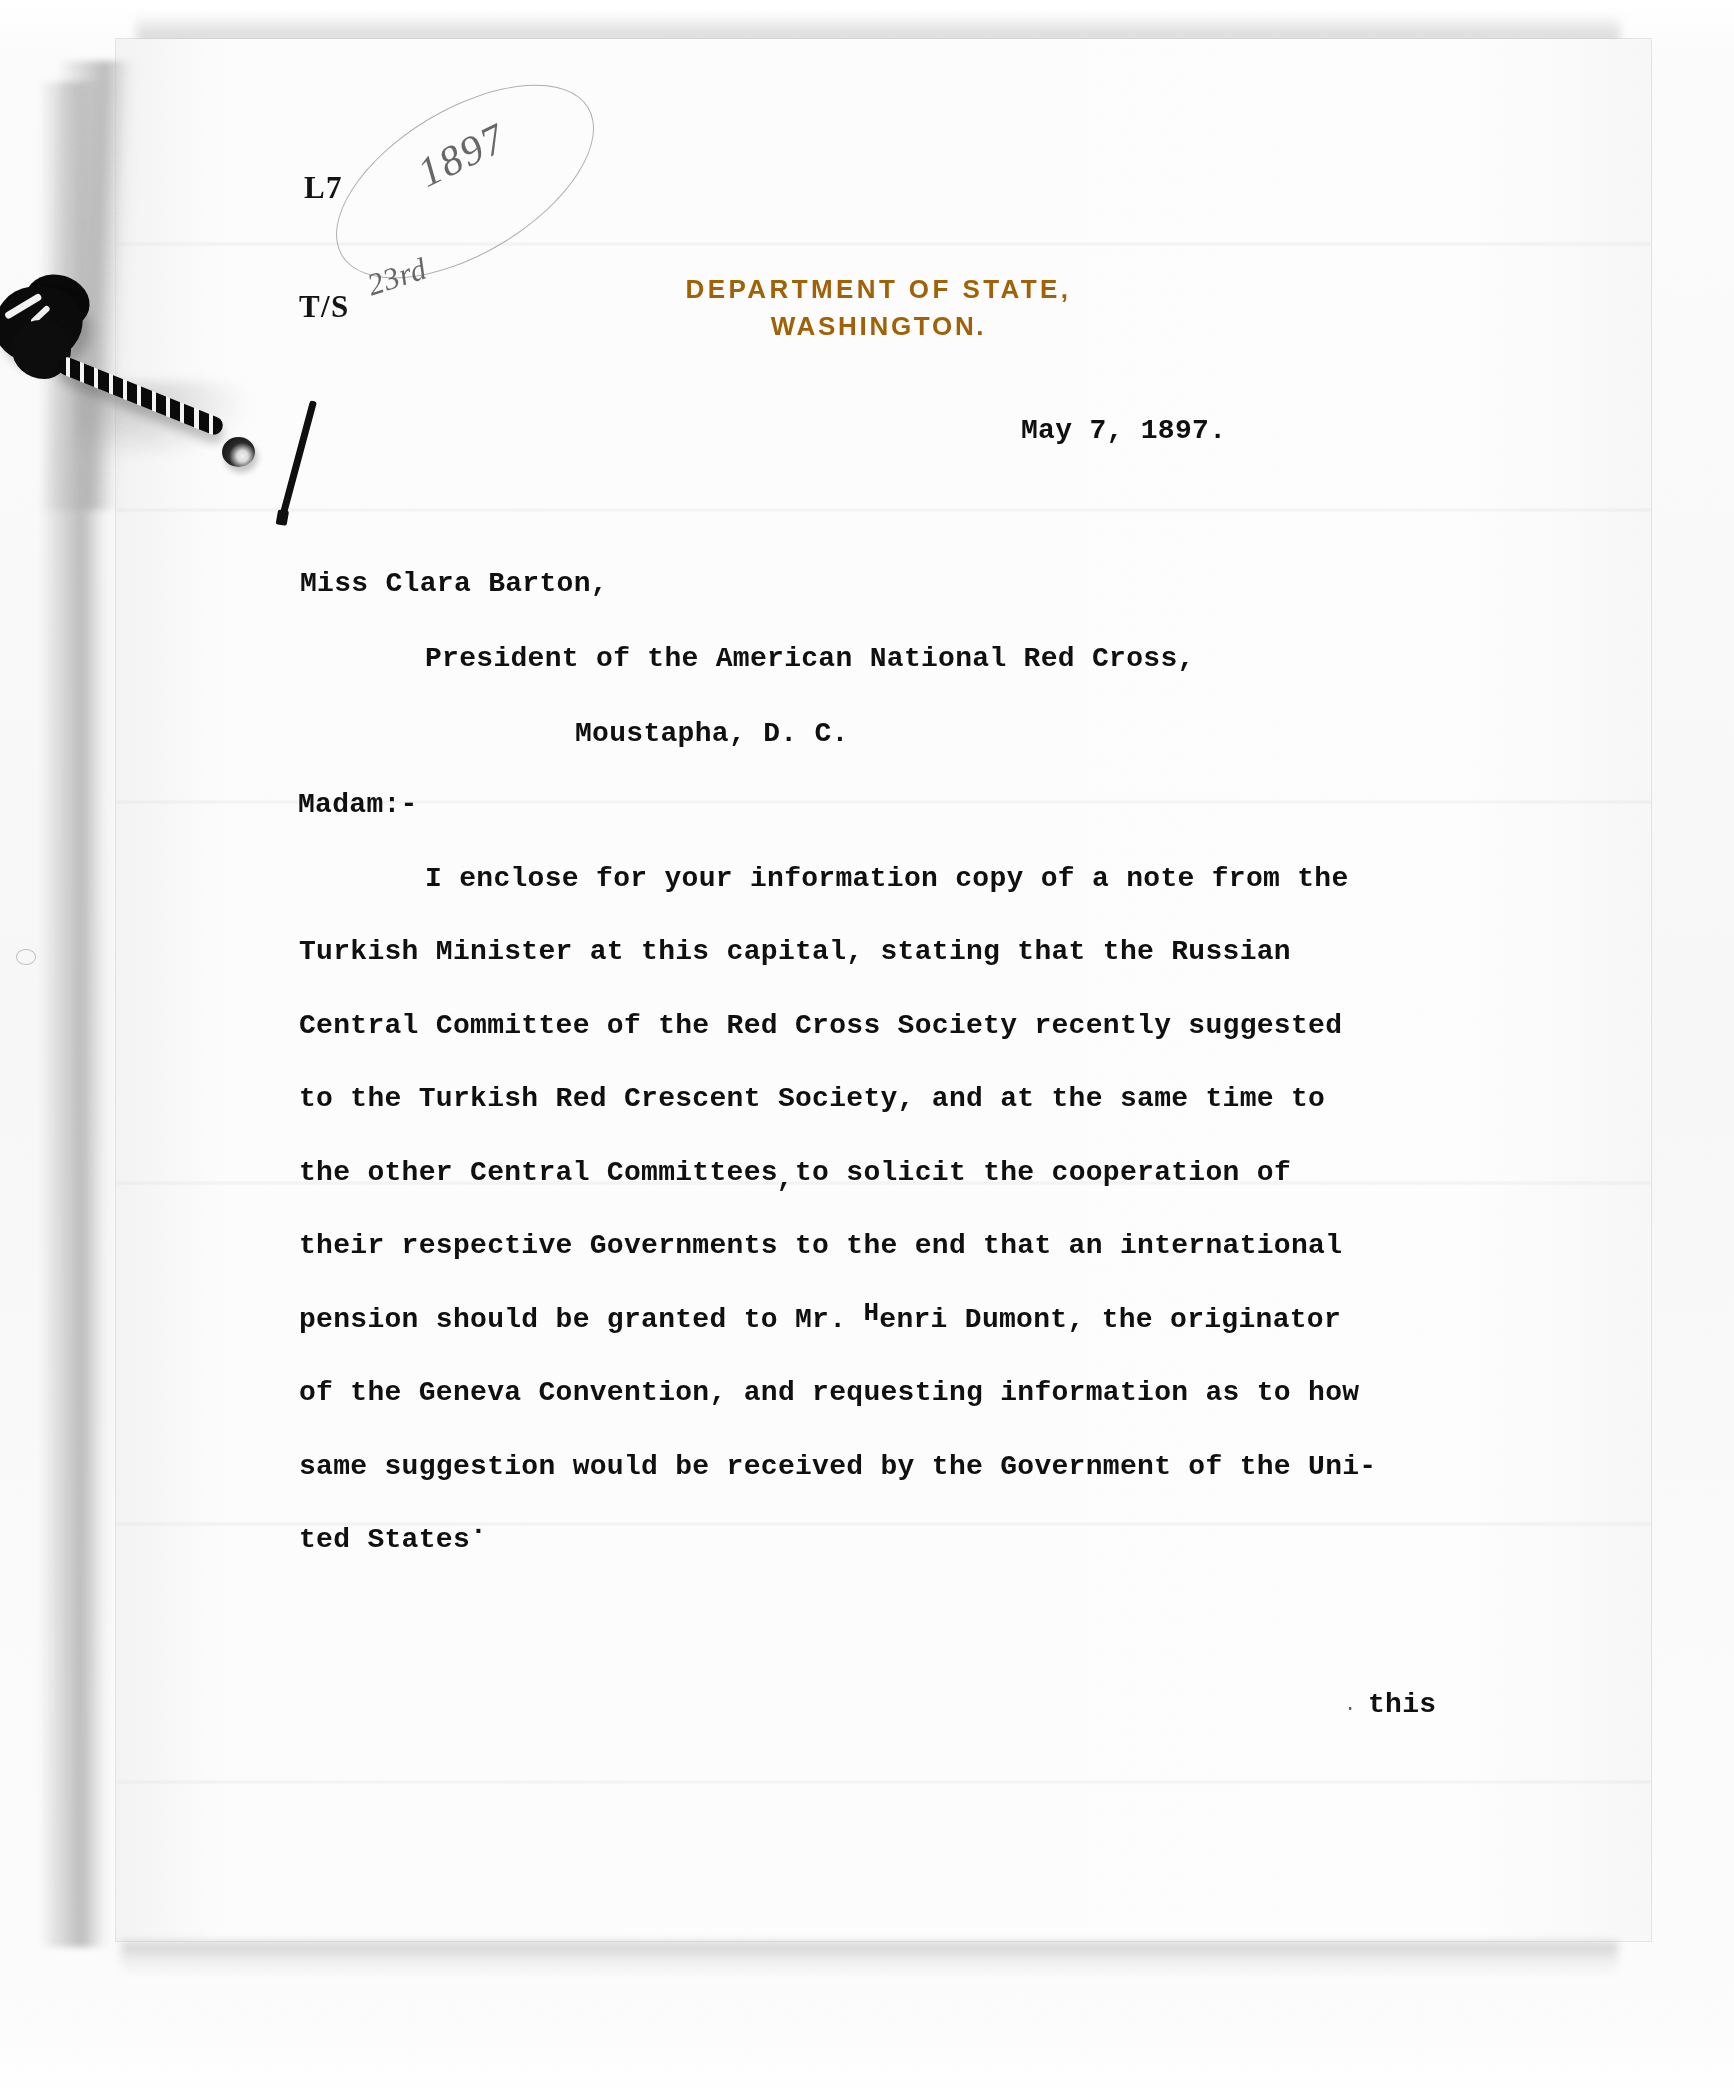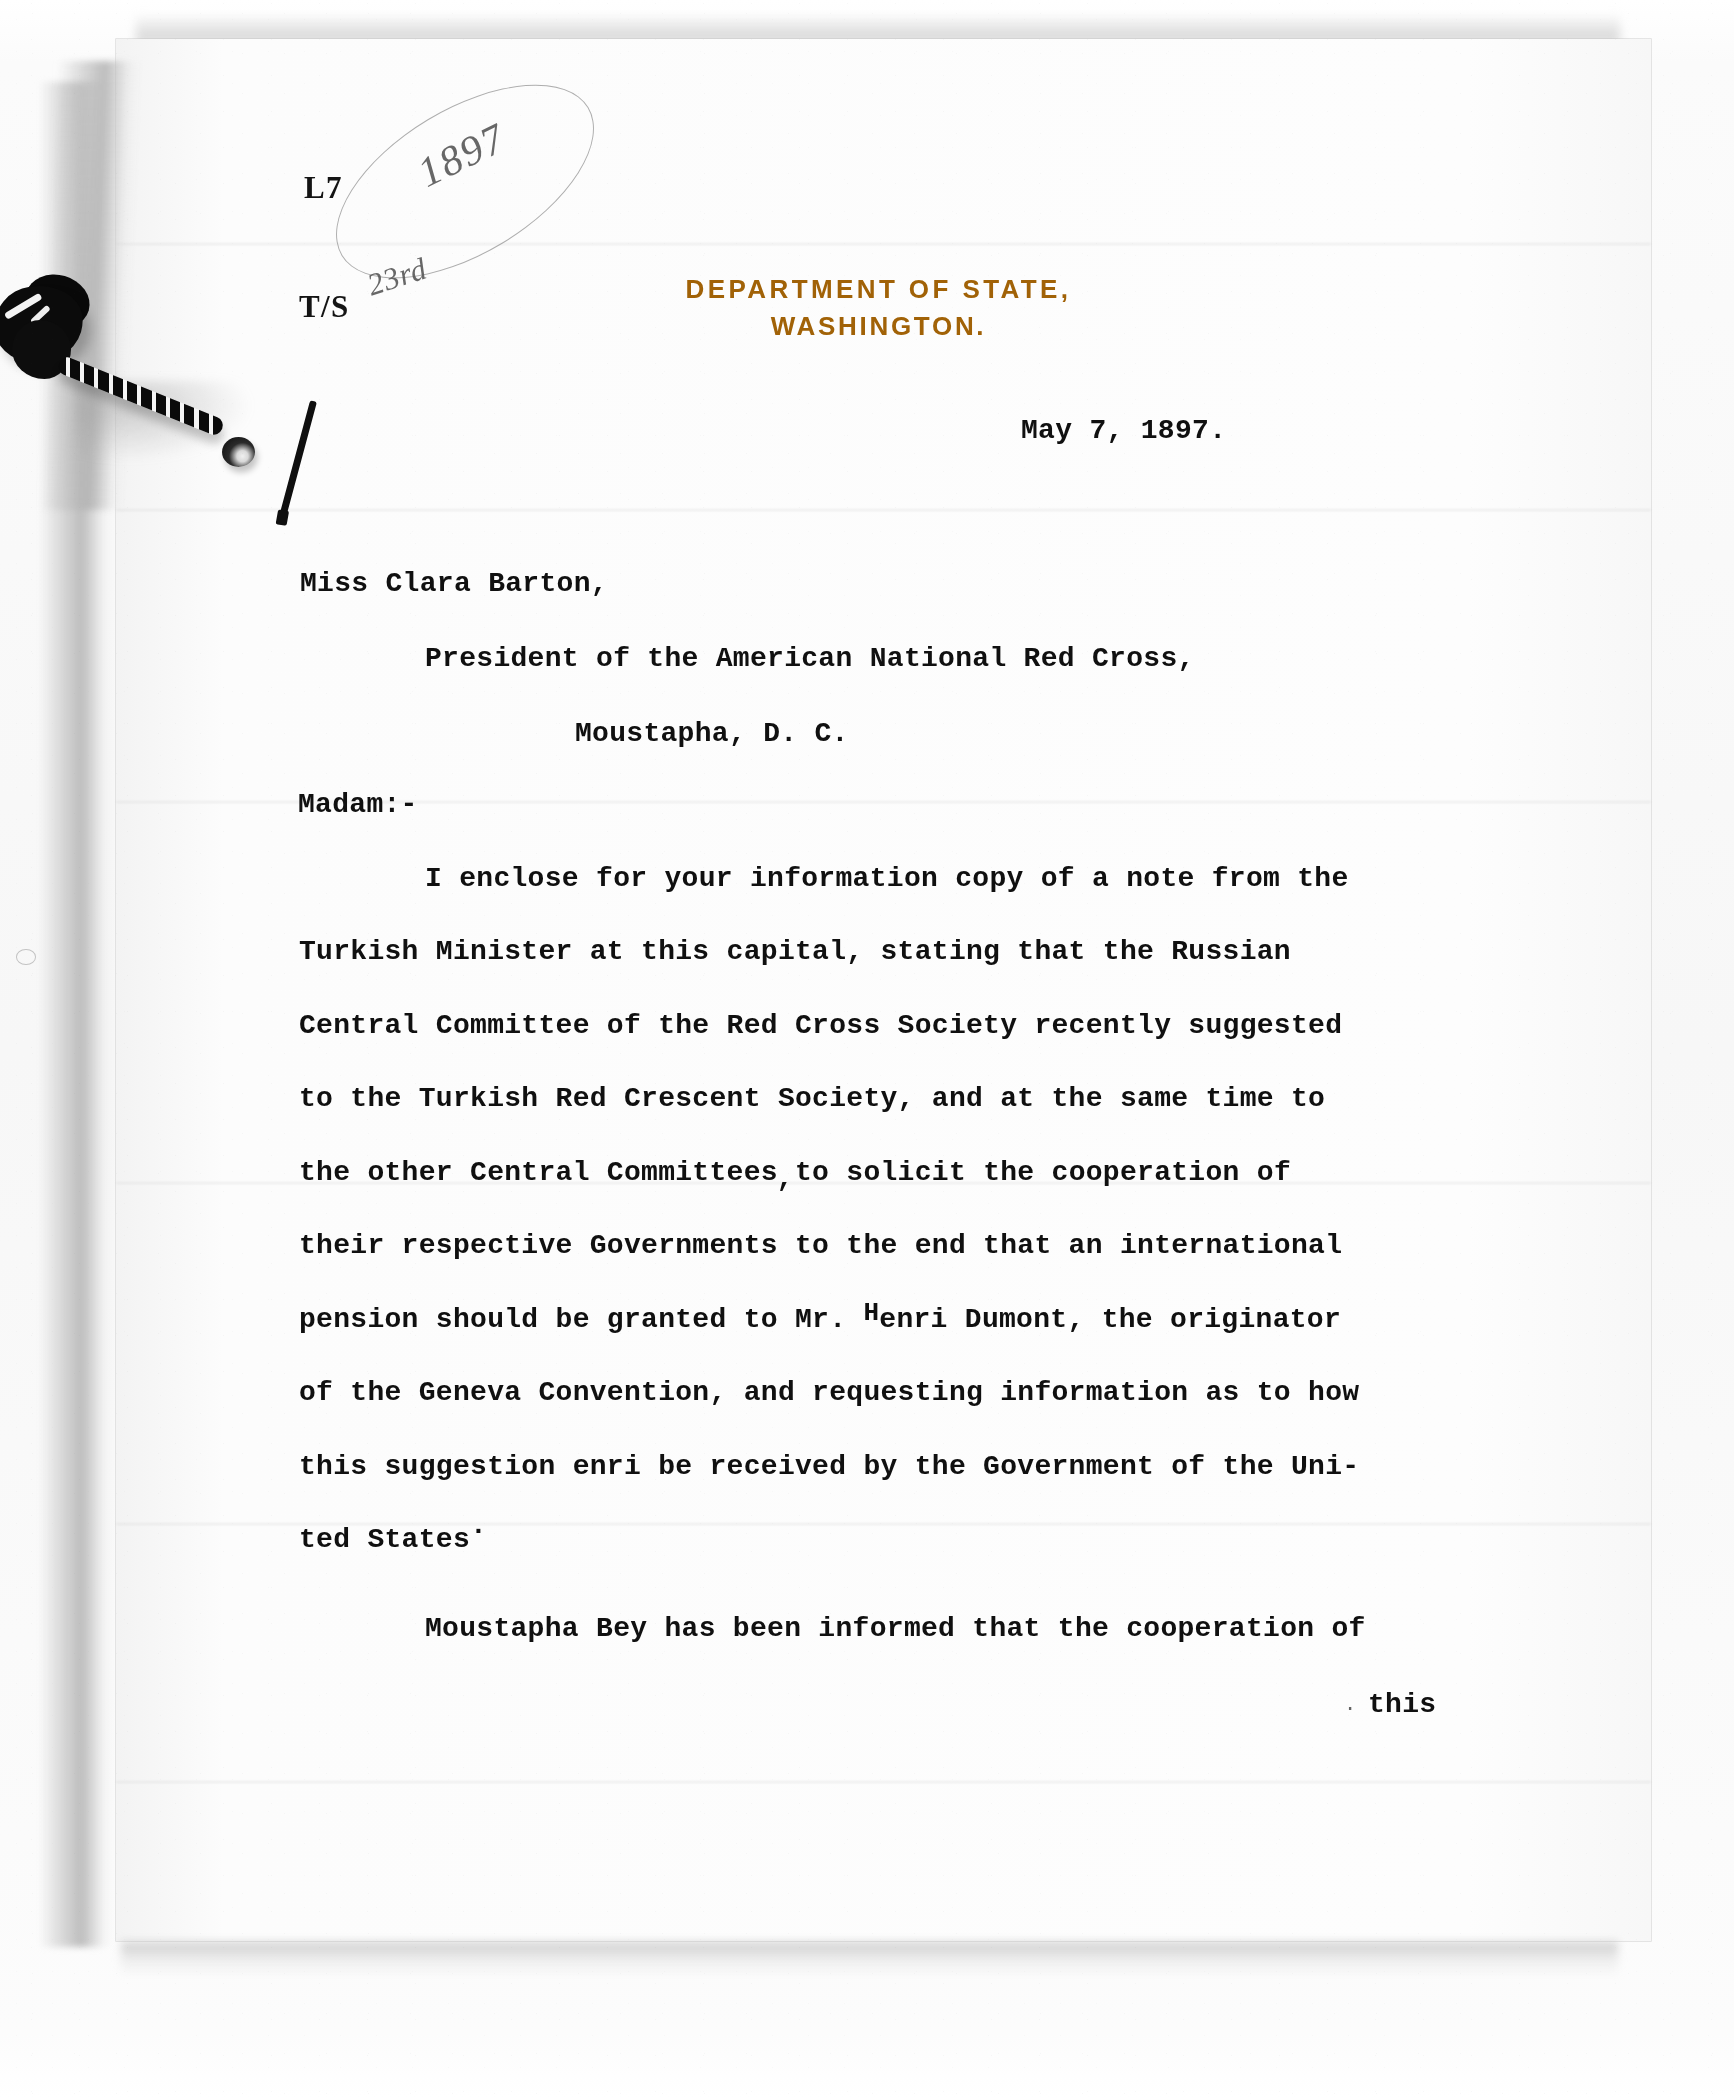--- a/index.html
+++ b/index.html
@@ -422,24 +422,23 @@
   <div class="body-line" style="top:1083px;">to the Turkish Red Crescent Society, and at the same time to</div>
 
   <div class="body-line" style="top:1157px;"><span>the other Central Committees</span><span class="ins-comma">,</span><span>to solicit the cooperation of</span></div>
 
   <div class="body-line" style="top:1230px;">their respective Governments to the end that an international</div>
 
   <div class="body-line" style="top:1304px;"><span>pension should be granted to Mr. </span><span class="sup-h">H</span><span>enri Dumont, the originator</span></div>
 
   <div class="body-line" style="top:1377px;">of the Geneva Convention, and requesting information as to how</div>
 
-  <div class="body-line" style="top:1451px;">this suggestion enri be received by the Government of the Uni-</div>
+  <div class="body-line" style="top:1451px;">same suggestion would be received by the Government of the Uni-</div>
 
   <div class="body-line" style="top:1524px;"><span>ted States</span><span class="raised-dot">·</span></div>
 
-  <div class="body-line indent" style="top:1613px;">Moustapha Bey has been informed that the cooperation of</div>
 
   <div class="tw catchword">this</div>
   <div class="tiny-mark" style="left:1344px; top:1693px;">.</div>
 
   <div class="noise"></div>
 </div>
 
 
 </body></html>

